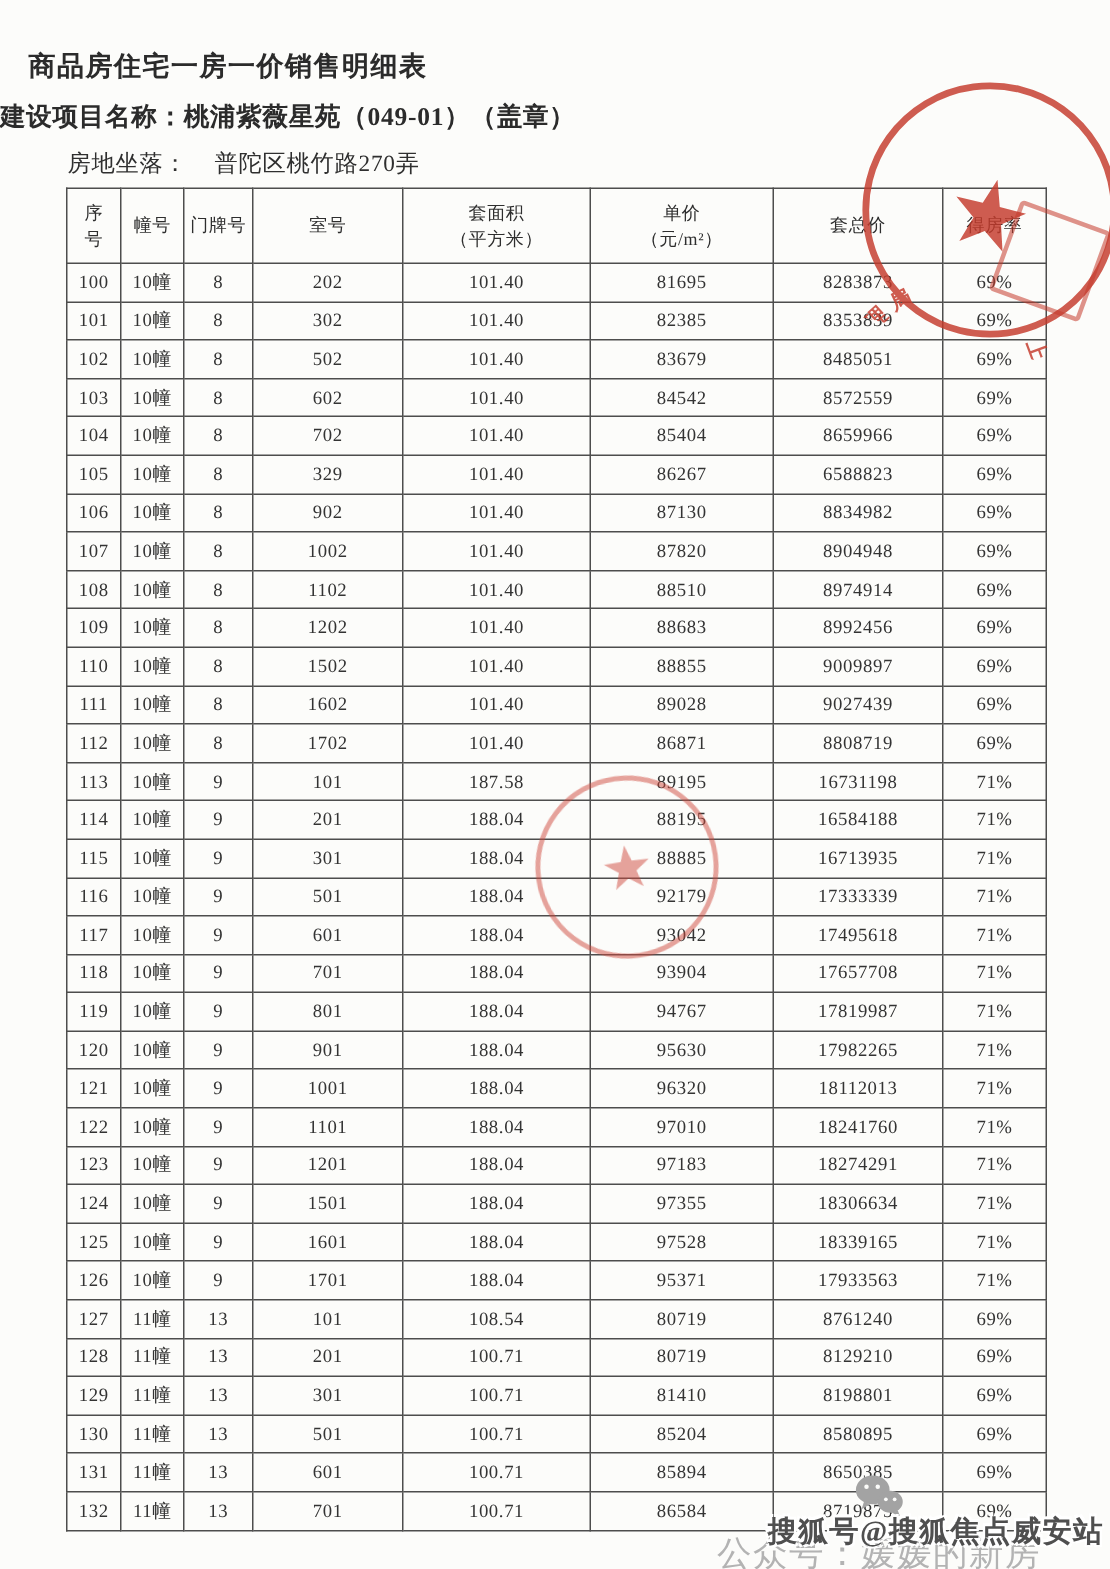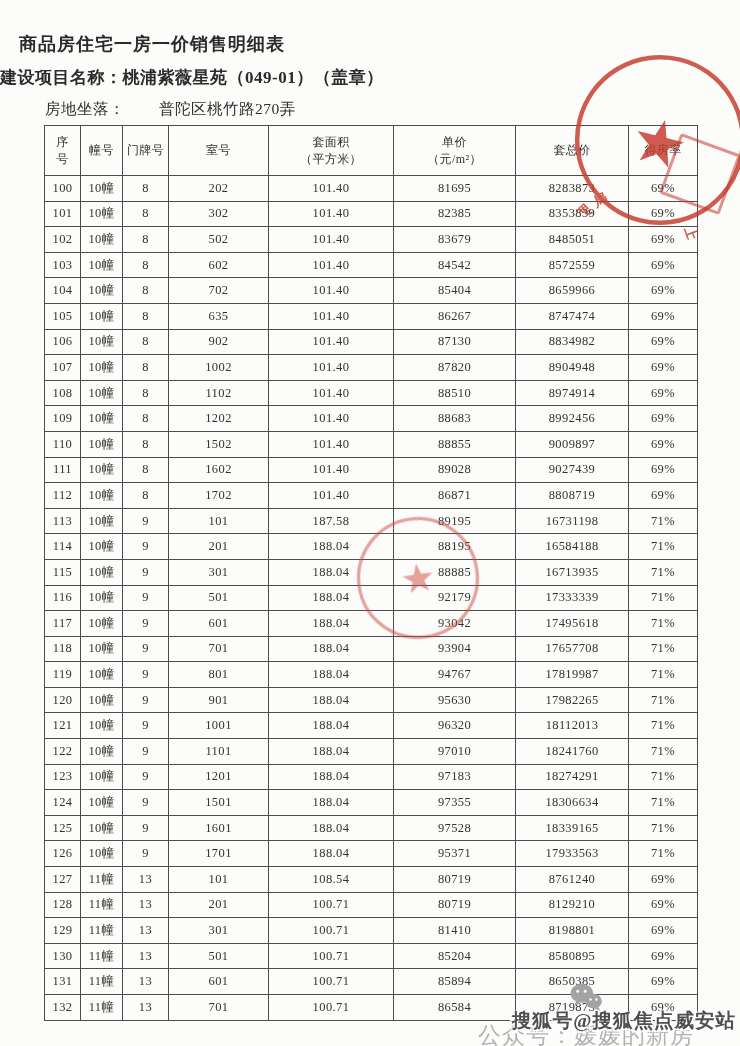--- a/index.html
+++ b/index.html
@@ -19,21 +19,21 @@
   }
   .doc-subtitle{
     position:absolute;top:66px;left:0;width:740px;
     text-align:left;font-size:17px;font-weight:bold;
     letter-spacing:.5px;color:#2b2b2b;
   }
   .location-line{
     position:absolute;top:99px;left:45px;
     font-size:15.5px;color:#2f2f2f;letter-spacing:.5px;
   }
-  .location-line .loc-val{margin-left:34px;}
+  .location-line .loc-val{margin-left:18px;}
   table.price-table{
     position:absolute;left:44px;top:125px;width:653px;
     border-collapse:collapse;table-layout:fixed;
     font-size:12.5px;color:#333;
   }
   .price-table th,.price-table td{
     border:1px solid #4d4d4d;text-align:center;vertical-align:middle;
     padding:0;overflow:hidden;white-space:nowrap;
     font-weight:normal;letter-spacing:.4px;
   }
@@ -178,24 +178,24 @@
           <td>702</td>
           <td>101.40</td>
           <td>85404</td>
           <td>8659966</td>
           <td>69%</td>
         </tr>
         <tr>
           <td>105</td>
           <td>10幢</td>
           <td>8</td>
-          <td>635</td>
+          <td>329</td>
           <td>101.40</td>
           <td>86267</td>
-          <td>8747474</td>
+          <td>6588823</td>
           <td>69%</td>
         </tr>
         <tr>
           <td>106</td>
           <td>10幢</td>
           <td>8</td>
           <td>902</td>
           <td>101.40</td>
           <td>87130</td>
           <td>8834982</td>

